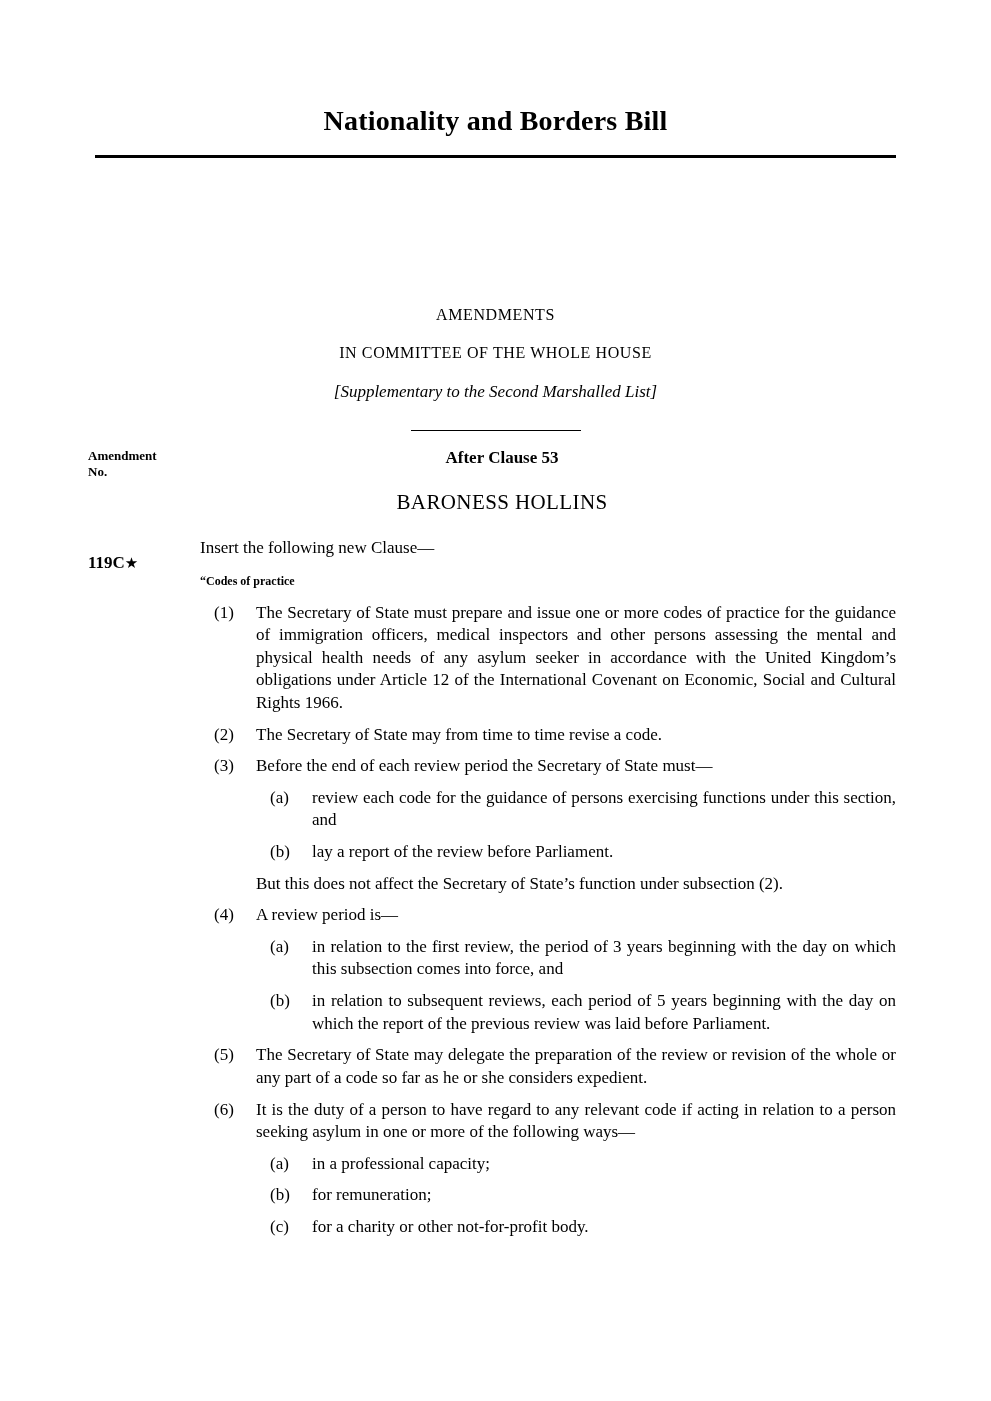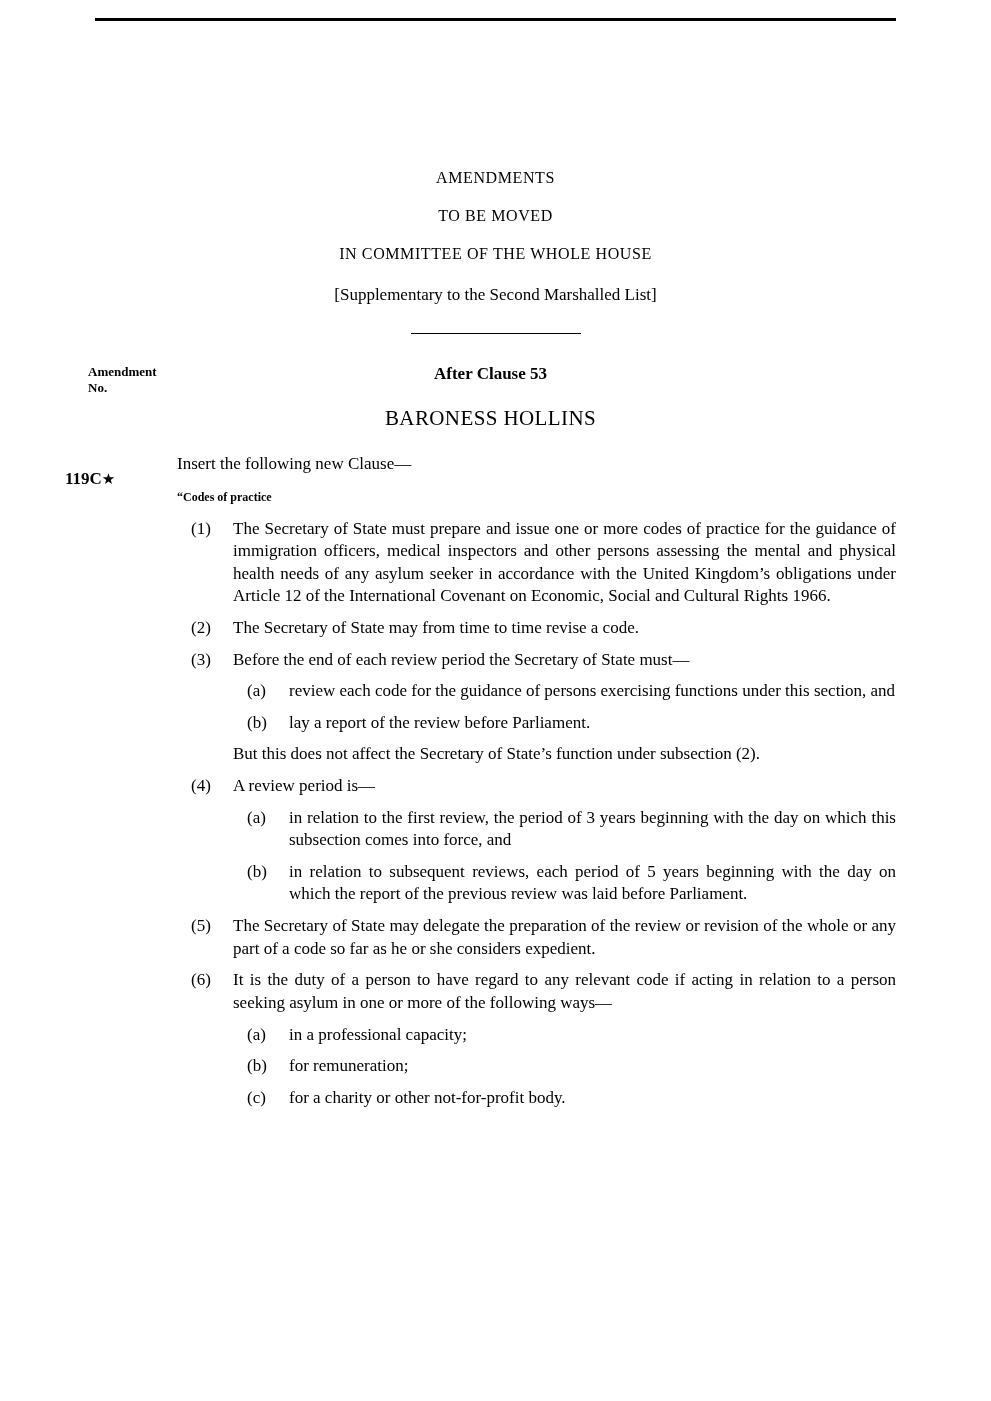--- a/index.html
+++ b/index.html
@@ -47,34 +47,35 @@
   .heading-block .h-line {
     font-size: 16px;
     letter-spacing: 0.6px;
     margin-bottom: 20px;
   }
   .heading-block .h-line:nth-child(3) {
     margin-bottom: 22px;
   }
   .supp-note {
     font-size: 17px;
+    font-style: italic;
     margin-top: 13px;
   }
   .short-rule {
     width: 170px;
     border: none;
     border-top: 1px solid #000;
     margin: 28px auto 0 auto;
   }
 
   
   .content {
     position: relative;
-    margin-top: 30px;
-    padding: 0 95px 0 65px;
+    margin-top: 17px;
+    padding: 0 95px 0 88px;
   }
 
   .amendment-no-label {
     position: absolute;
     left: 88px;
     top: 0;
     width: 120px;
     font-size: 13px;
     font-weight: bold;
     line-height: 1.25;
@@ -166,25 +167,25 @@
     justify-content: space-between;
     font-size: 17px;
   }
   .footer .right { text-align: right; }
 </style>
 </head>
 <body>
 
 <div class="page">
 
+  <h1 class="doc-title">Nationality and Borders Bill</h1>
   <hr class="title-rule">
 
   <div class="heading-block">
     <div class="h-line">AMENDMENTS</div>
-    <div class="h-line">TO BE MOVED</div>
     <div class="h-line">IN COMMITTEE OF THE WHOLE HOUSE</div>
     <div class="supp-note">[Supplementary to the Second Marshalled List]</div>
     <hr class="short-rule">
   </div>
 
   <div class="content">
 
     <div class="amendment-no-label">Amendment<br>No.</div>
 
     <div class="clause-heading">After Clause 53</div>

